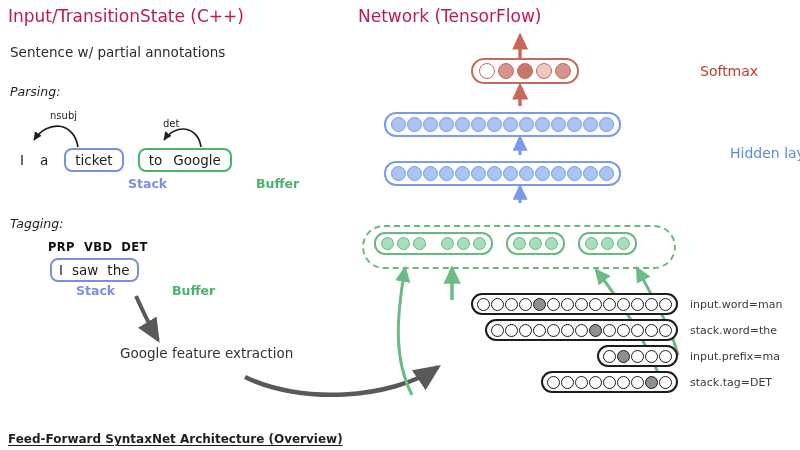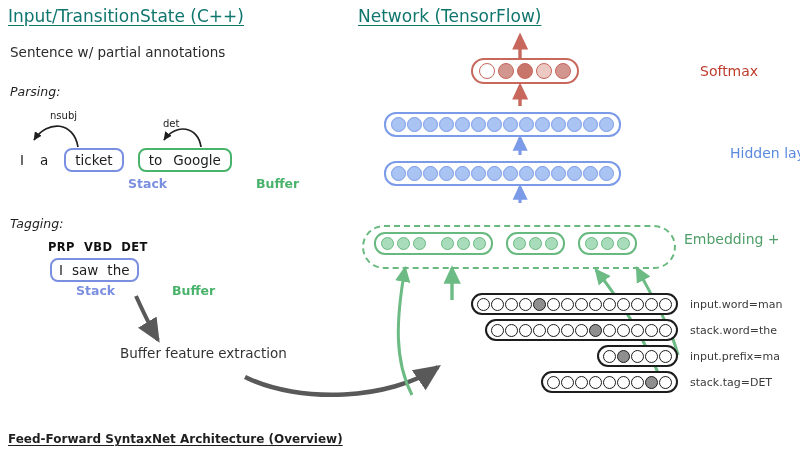--- a/index.html
+++ b/index.html
@@ -5,21 +5,21 @@
   html,body{margin:0;padding:0;}
   body{
     width:800px;height:450px;background:#ffffff;
     font-family:"DejaVu Sans","Liberation Sans",sans-serif;
     position:relative;overflow:hidden;color:#2b2b2b;
   }
   .abs{position:absolute;}
 
   
   .section-title{
-    font-size:17px;color:#0f766e;text-decoration:underline;
+    font-size:17px;color:#be185d;
     text-underline-offset:3px;white-space:nowrap;
   }
   .subtitle{font-size:13.5px;color:#2b2b2b;white-space:nowrap;}
   .task-label{font-size:12.5px;font-style:italic;color:#1f1f1f;white-space:nowrap;}
   .caption{
     font-size:12px;color:#1f1f1f;text-decoration:underline;
     text-underline-offset:2px;white-space:nowrap;font-weight:600;
   }
 
   
@@ -180,21 +180,21 @@
   <div class="box tight">
     <span>I</span>
     <span>saw</span>
     <span>the</span>
   </div>
 </div>
 
 <div class="abs roleword role-stack" style="left:76px;top:283px;">Stack</div>
 <div class="abs roleword role-buffer" style="left:172px;top:283px;">Buffer</div>
 
-<div class="abs sparse-label" style="left:120px;top:345px;">Buffer feature extraction</div>
+<div class="abs sparse-label" style="left:120px;top:345px;">Google feature extraction</div>
 
 <div class="abs caption" style="left:8px;top:432px;">Feed-Forward SyntaxNet Architecture (Overview)</div>
 
 <div class="abs section-title" style="left:358px;top:6px;">Network (TensorFlow)</div>
 
 <div class="abs pill red" id="softmax-pill" style="left:471px;top:58px;">
     <div class="node red" style="background: rgb(255, 255, 255);"></div>
     <div class="node red" style="background: rgb(211, 150, 142);"></div>
     <div class="node red" style="background: rgb(200, 118, 106);"></div>
     <div class="node red" style="background: rgb(237, 201, 195);"></div>
@@ -253,21 +253,20 @@
       <div class="node green"></div>
       <div class="node green"></div>
     </div>
     <div class="pill green">
       <div class="node green"></div>
       <div class="node green"></div>
       <div class="node green"></div>
     </div>
   </div>
 <div class="abs side-label lab-embed" style="left:684px;top:231px;">
-  <div>Embedding +</div>
 </div>
 
 <div class="abs" id="feature-vectors" style="left:0;top:0;">
     <div class="abs pill black" style="top: 293px; left: 470.6px;">
       <div class="node hollow"></div>
       <div class="node hollow"></div>
       <div class="node hollow"></div>
       <div class="node hollow"></div>
       <div class="node filled"></div>
       <div class="node hollow"></div>

